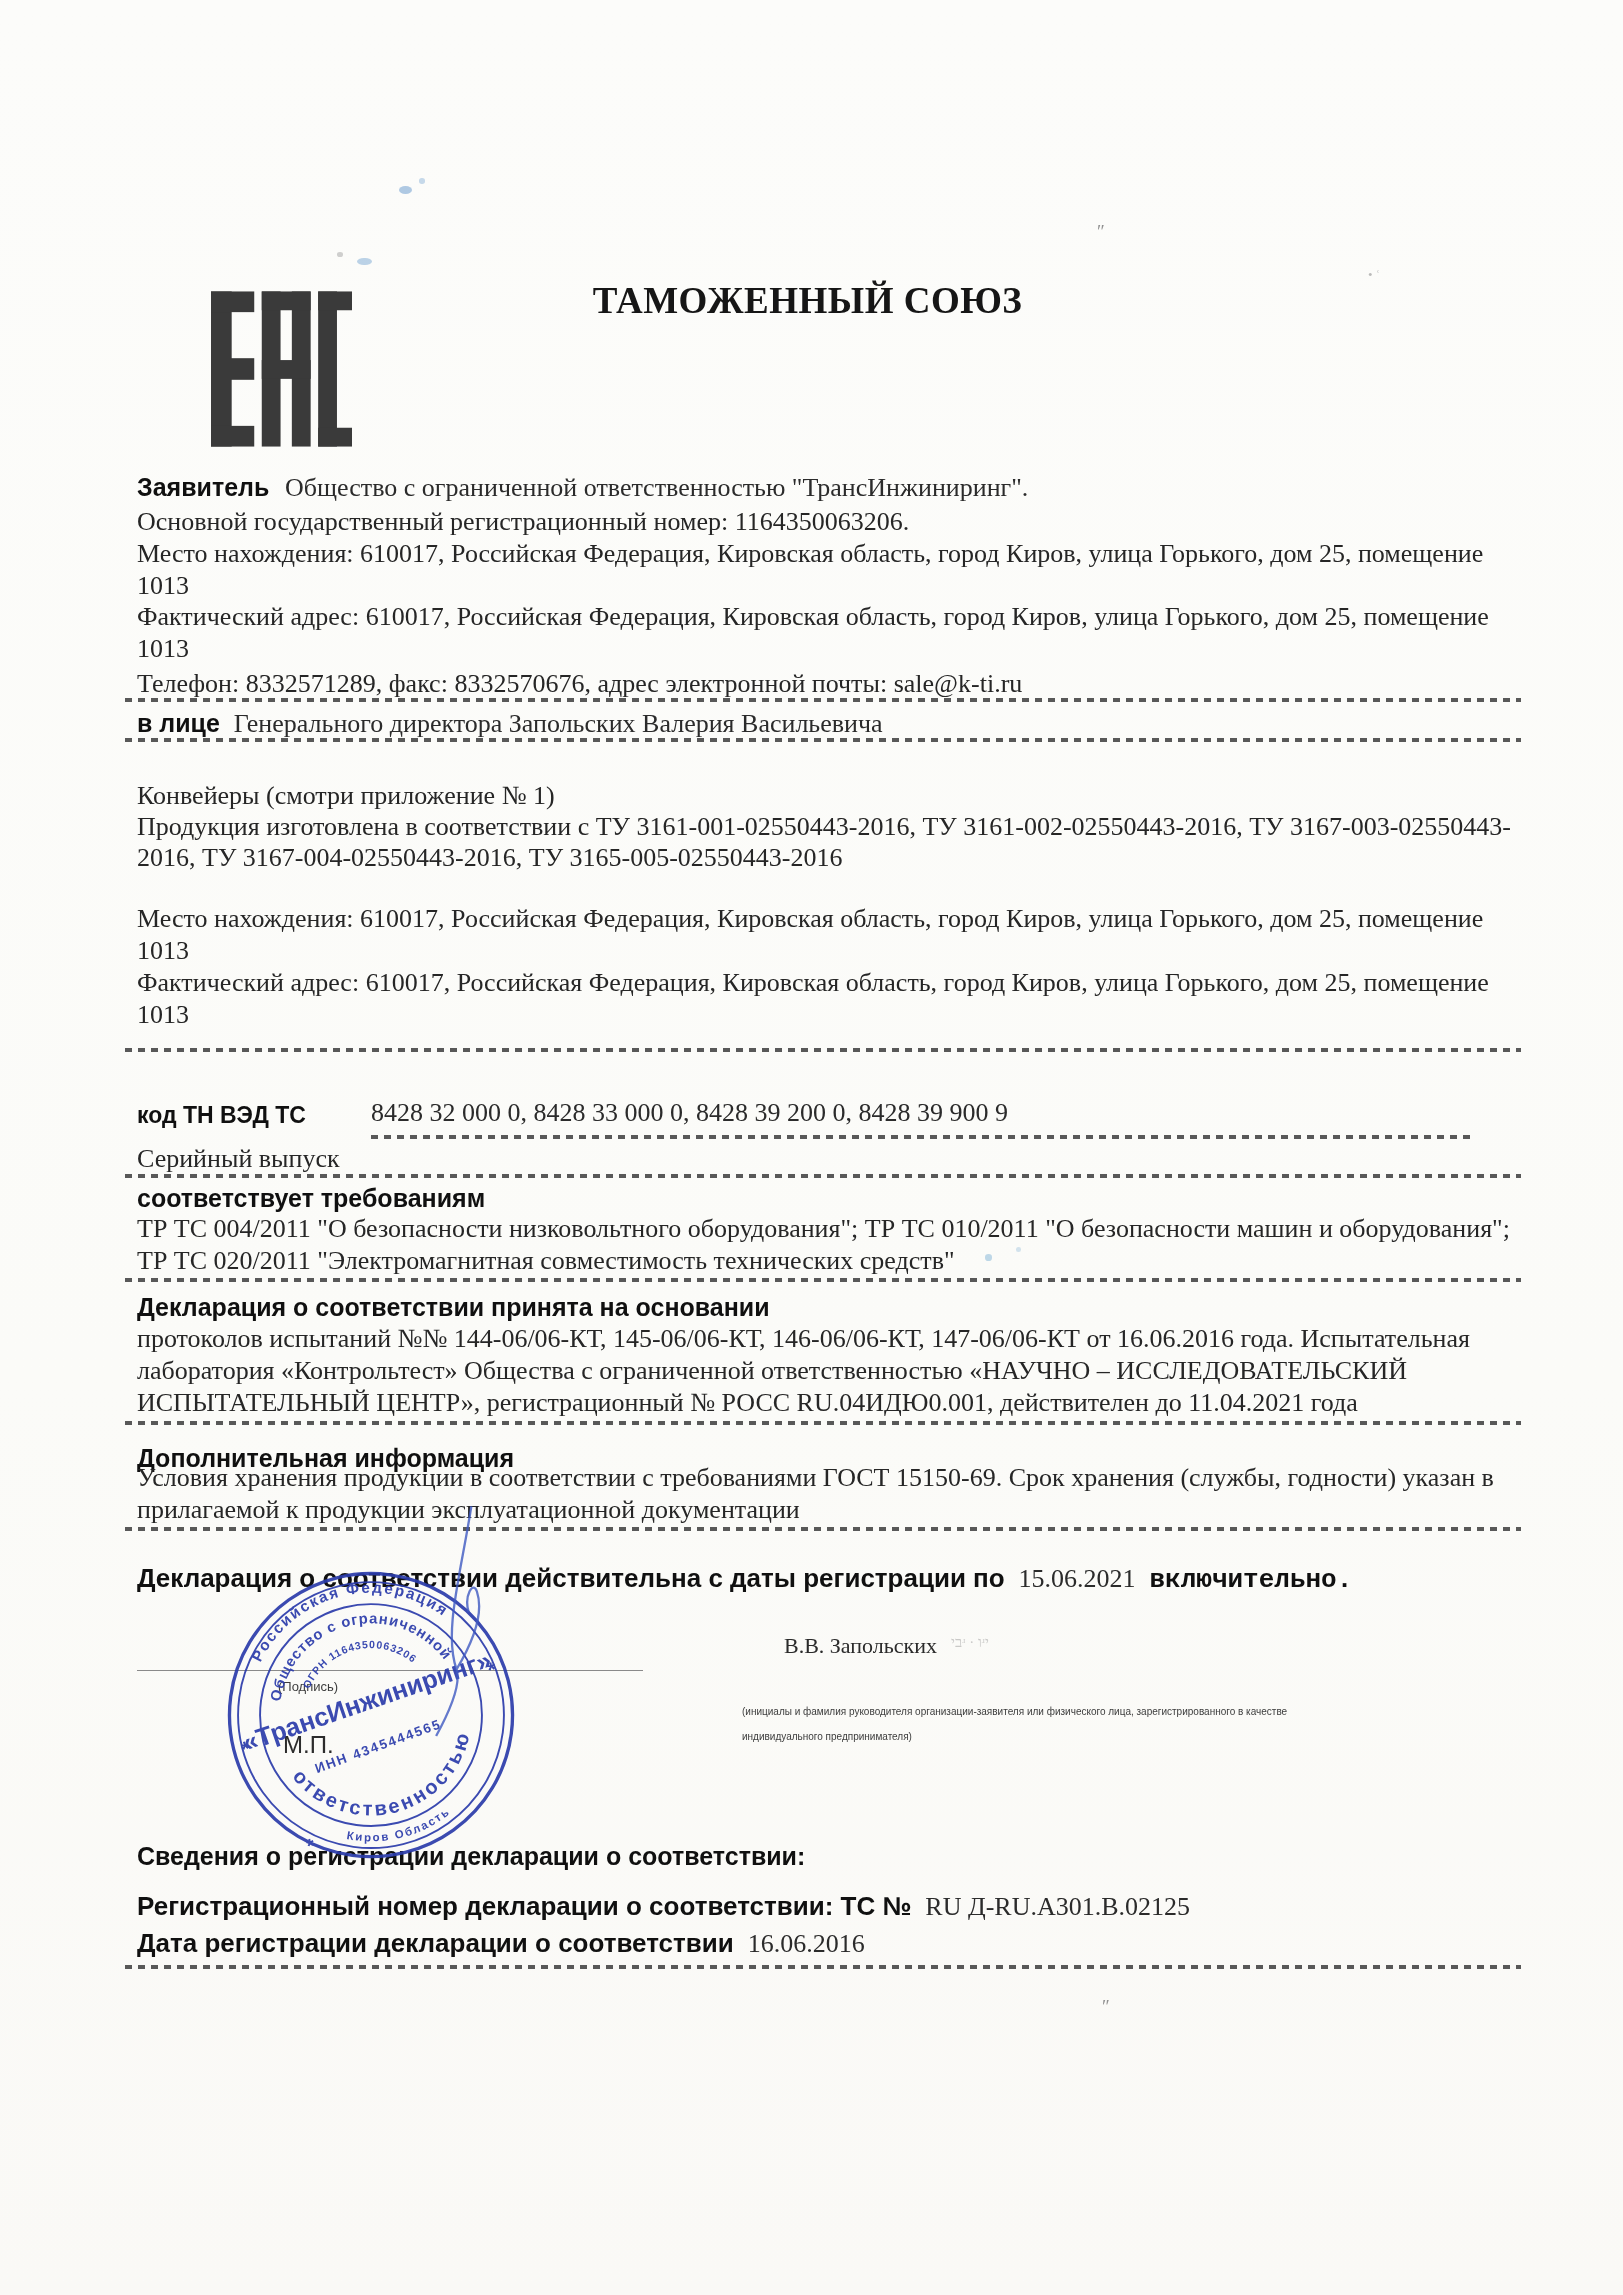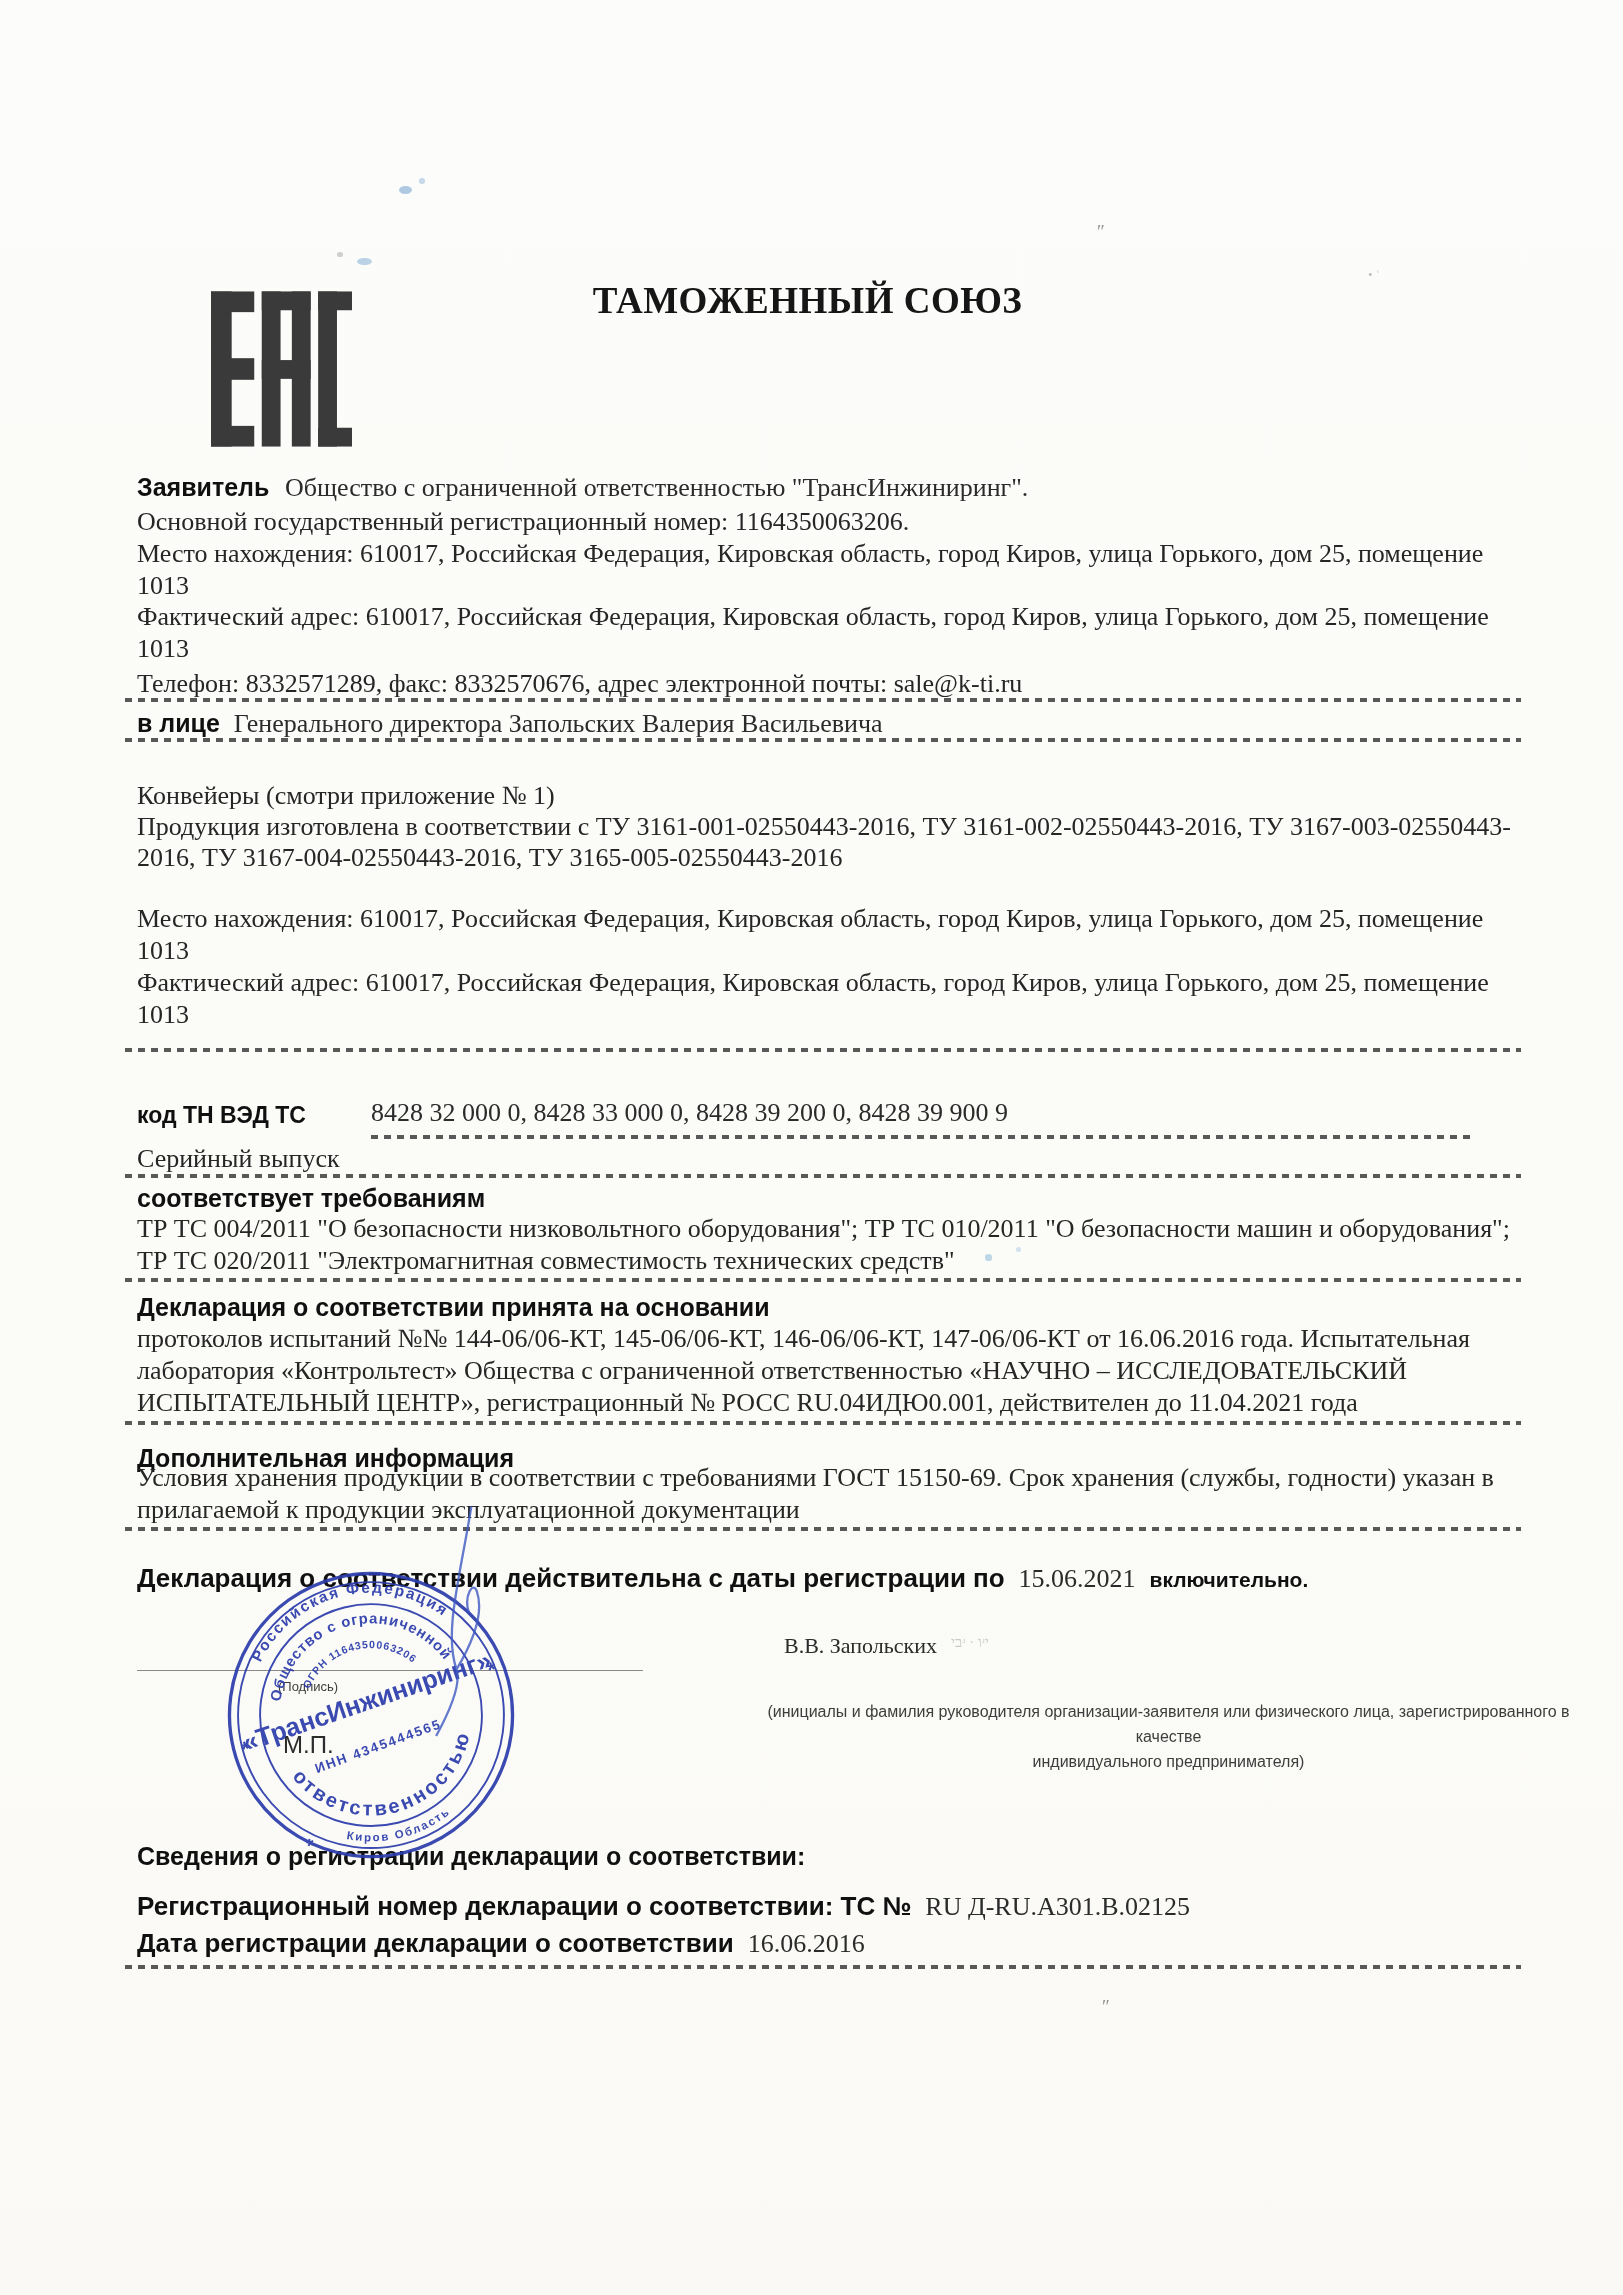--- a/index.html
+++ b/index.html
@@ -90,27 +90,27 @@
   <div class="ln" style="top:1323px;">протоколов испытаний №№ 144-06/06-КТ, 145-06/06-КТ, 146-06/06-КТ, 147-06/06-КТ от 16.06.2016 года. Испытательная лаборатория «Контрольтест» Общества с ограниченной ответственностью «НАУЧНО – ИССЛЕДОВАТЕЛЬСКИЙ ИСПЫТАТЕЛЬНЫЙ ЦЕНТР», регистрационный № РОСС RU.04ИДЮ0.001, действителен до 11.04.2021 года</div>
   <div class="dash" style="left:125px;top:1421px;width:1396px;"></div>
 
   <div class="ln bl" style="top:1430px;margin-top:12px;">Дополнительная информация</div>
   <div class="ln" style="top:1462px;">Условия хранения продукции в соответствии с требованиями ГОСТ 15150-69. Срок хранения (службы, годности) указан в прилагаемой к продукции эксплуатационной документации</div>
   <div class="dash" style="left:125px;top:1527px;width:1396px;"></div>
 
   <div class="ln" style="top:1562px;">
     <span class="bl" style="font-size:26px;">Декларация о соответствии действительна с даты регистрации по</span>
     <span class="sr" style="margin-left:7.4px;">15.06.2021</span>
-    <span class="bl" style="font-size:21px;margin-left:7.4px;">включительно.</span>
+    <span class="bl" style="font-size:26px;margin-left:7.4px;font-family:Liberation Mono, monospace;">включительно.</span>
   </div>
 
   <div class="sig-line"></div>
   <div class="abs small-sans" style="left:278px;top:1679px;font-size:13px;">(Подпись)</div>
   <div class="abs sr" style="left:784px;top:1633px;font-size:22px;">В.В. Запольских</div>
-  <div class="abs small-sans" style="left:742px;top:1699px;font-size:16px;line-height:25px;width:853px;text-align:center;">
+  <div class="abs small-sans" style="left:742px;top:1699px;font-size:10px;line-height:25px;width:853px;">
     <div>(инициалы и фамилия руководителя организации-заявителя или физического лица, зарегистрированного в качестве</div>
     <div>индивидуального предпринимателя)</div>
   </div>
   <div class="abs" style="left:283px;top:1731px;font-family:'Liberation Sans',sans-serif;font-size:24px;color:#2c2c2c;z-index:3;">М.П.</div>
 
   <div class="stamp-wrap">
     <svg width="306" height="306" viewBox="0 0 320 320">
       <defs>
         <path id="arcTop1" d="M 32 158 A 128 128 0 0 1 288 158"></path>
         <path id="arcTop2" d="M 64 158 A 96 96 0 0 1 256 158"></path>

